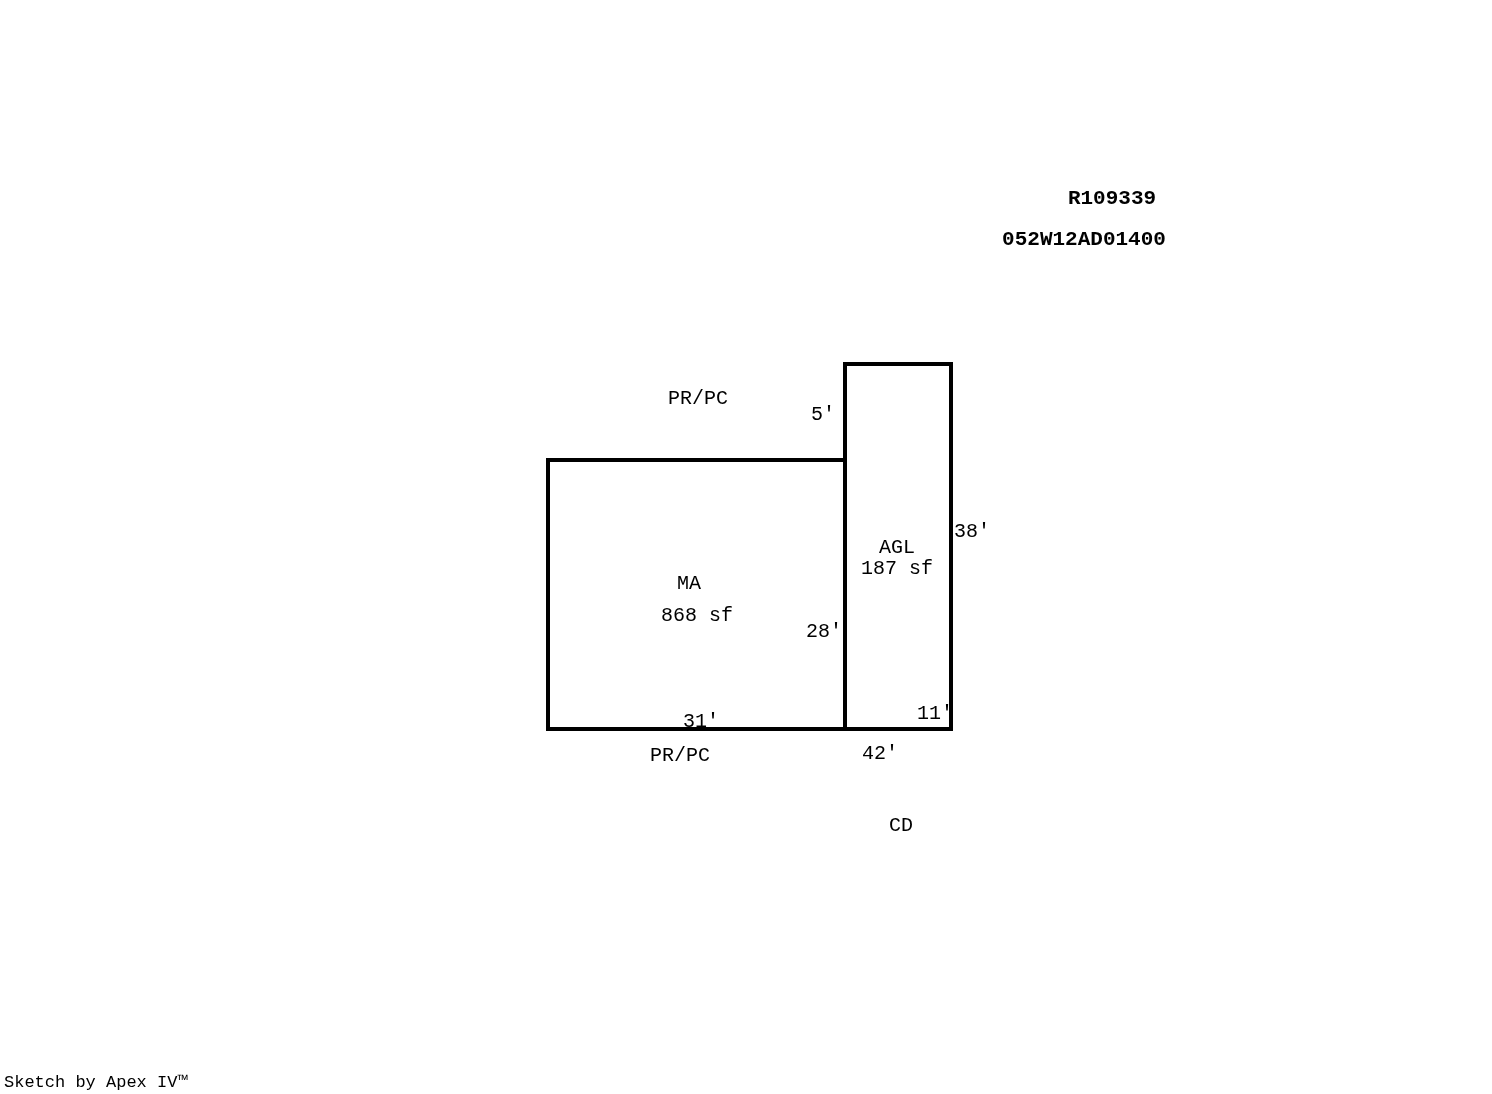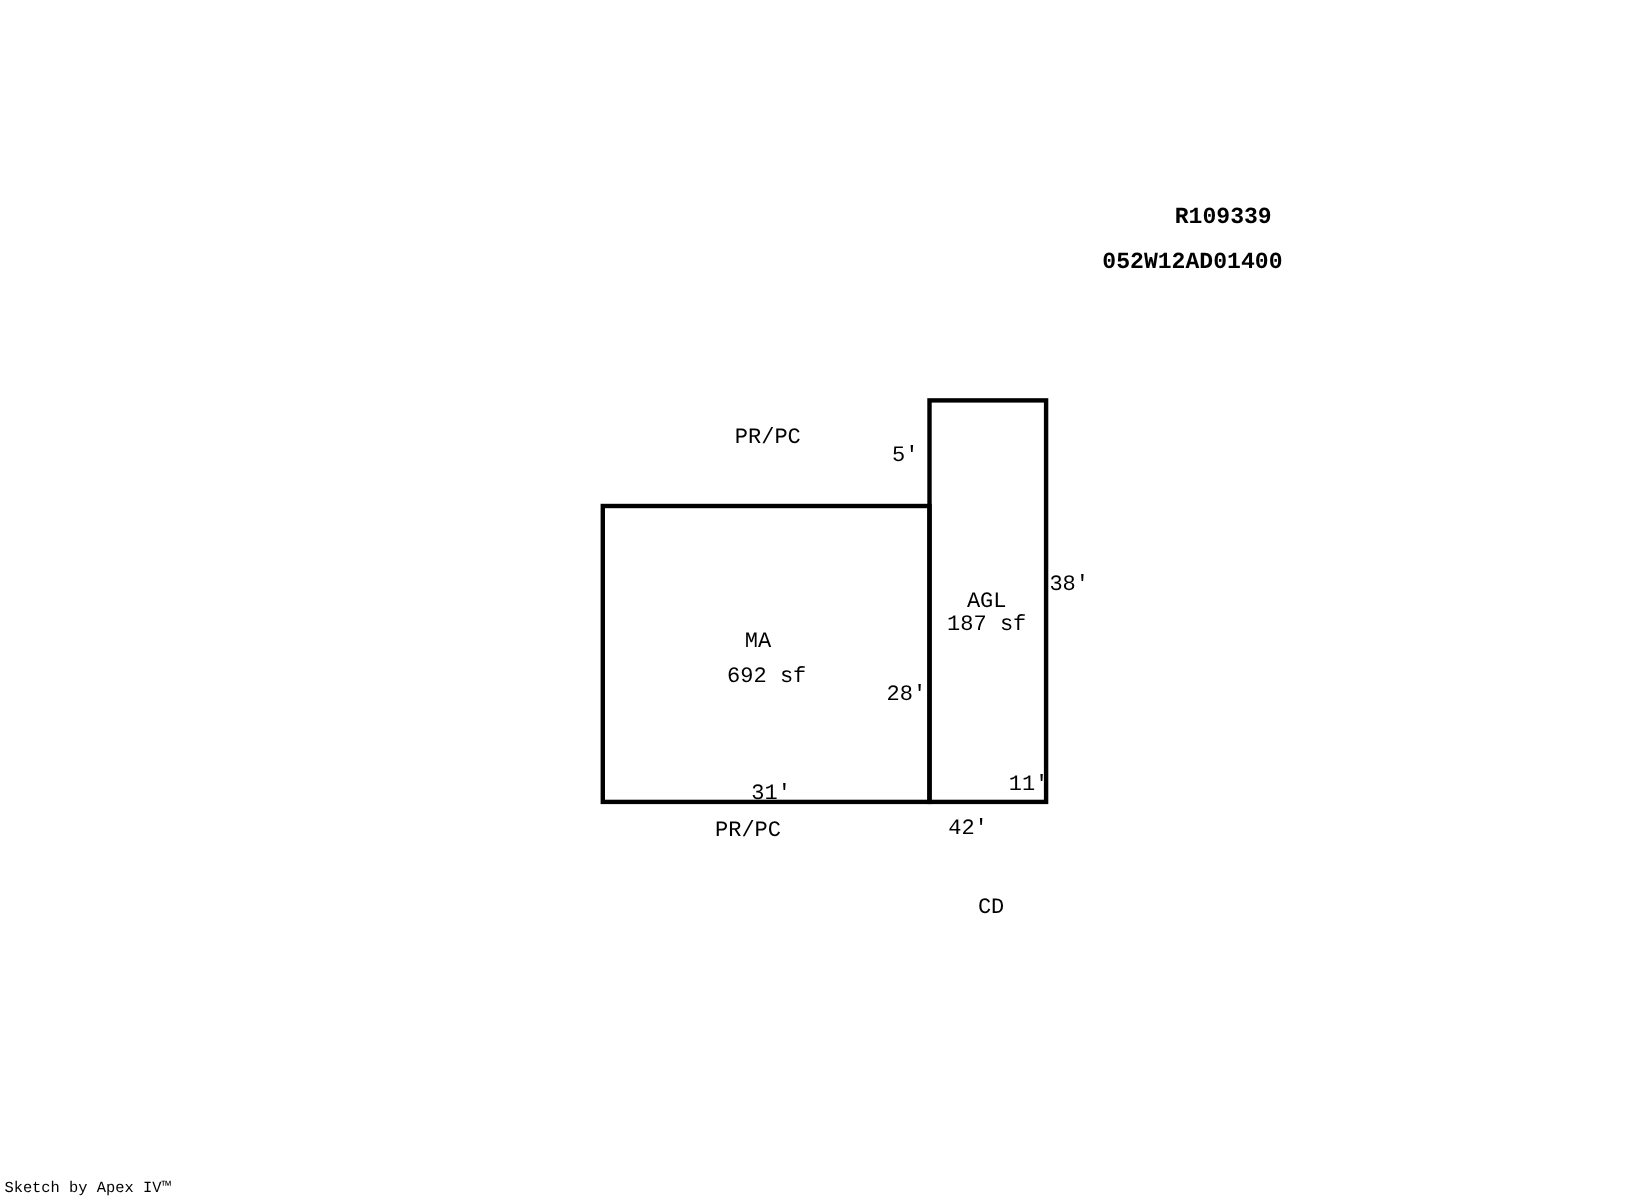--- a/index.html
+++ b/index.html
@@ -47,21 +47,21 @@
     transform: translate(-50%, -50%);
     font-size: 21px;
     font-weight: bold;
     line-height: 1;
     white-space: nowrap;
   }
   .credit {
     position: absolute;
     left: 4px;
     top: 1074px;
-    font-size: 14px;
+    font-size: 17px;
     line-height: 1;
     white-space: nowrap;
   }
 </style>
 </head>
 <body>
 
 <div class="canvas">
 
   <div class="id-lbl" style="left:1112px; top:198px;">R109339</div>
@@ -73,21 +73,21 @@
   <div class="lbl" style="left:698px; top:399px;">PR/PC</div>
 
   <div class="lbl" style="left:823px; top:415px;">5'</div>
 
   <div class="lbl" style="left:897px; top:548px;">AGL</div>
   <div class="lbl" style="left:897px; top:569px;">187 sf</div>
 
   <div class="lbl" style="left:972px; top:532px;">38'</div>
 
   <div class="lbl" style="left:689px; top:584px;">MA</div>
-  <div class="lbl" style="left:697px; top:616px;">692 sf</div>
+  <div class="lbl" style="left:697px; top:616px;">868 sf</div>
 
   <div class="lbl" style="left:824px; top:632px;">28'</div>
 
   <div class="lbl" style="left:701px; top:709px;margin-top:13px;">31'</div>
 
   <div class="lbl" style="left:899px; top:714px;margin-left:36px;">11'</div>
 
   <div class="lbl" style="left:680px; top:756px;">PR/PC</div>
 
   <div class="lbl" style="left:880px; top:754px;">42'</div>

